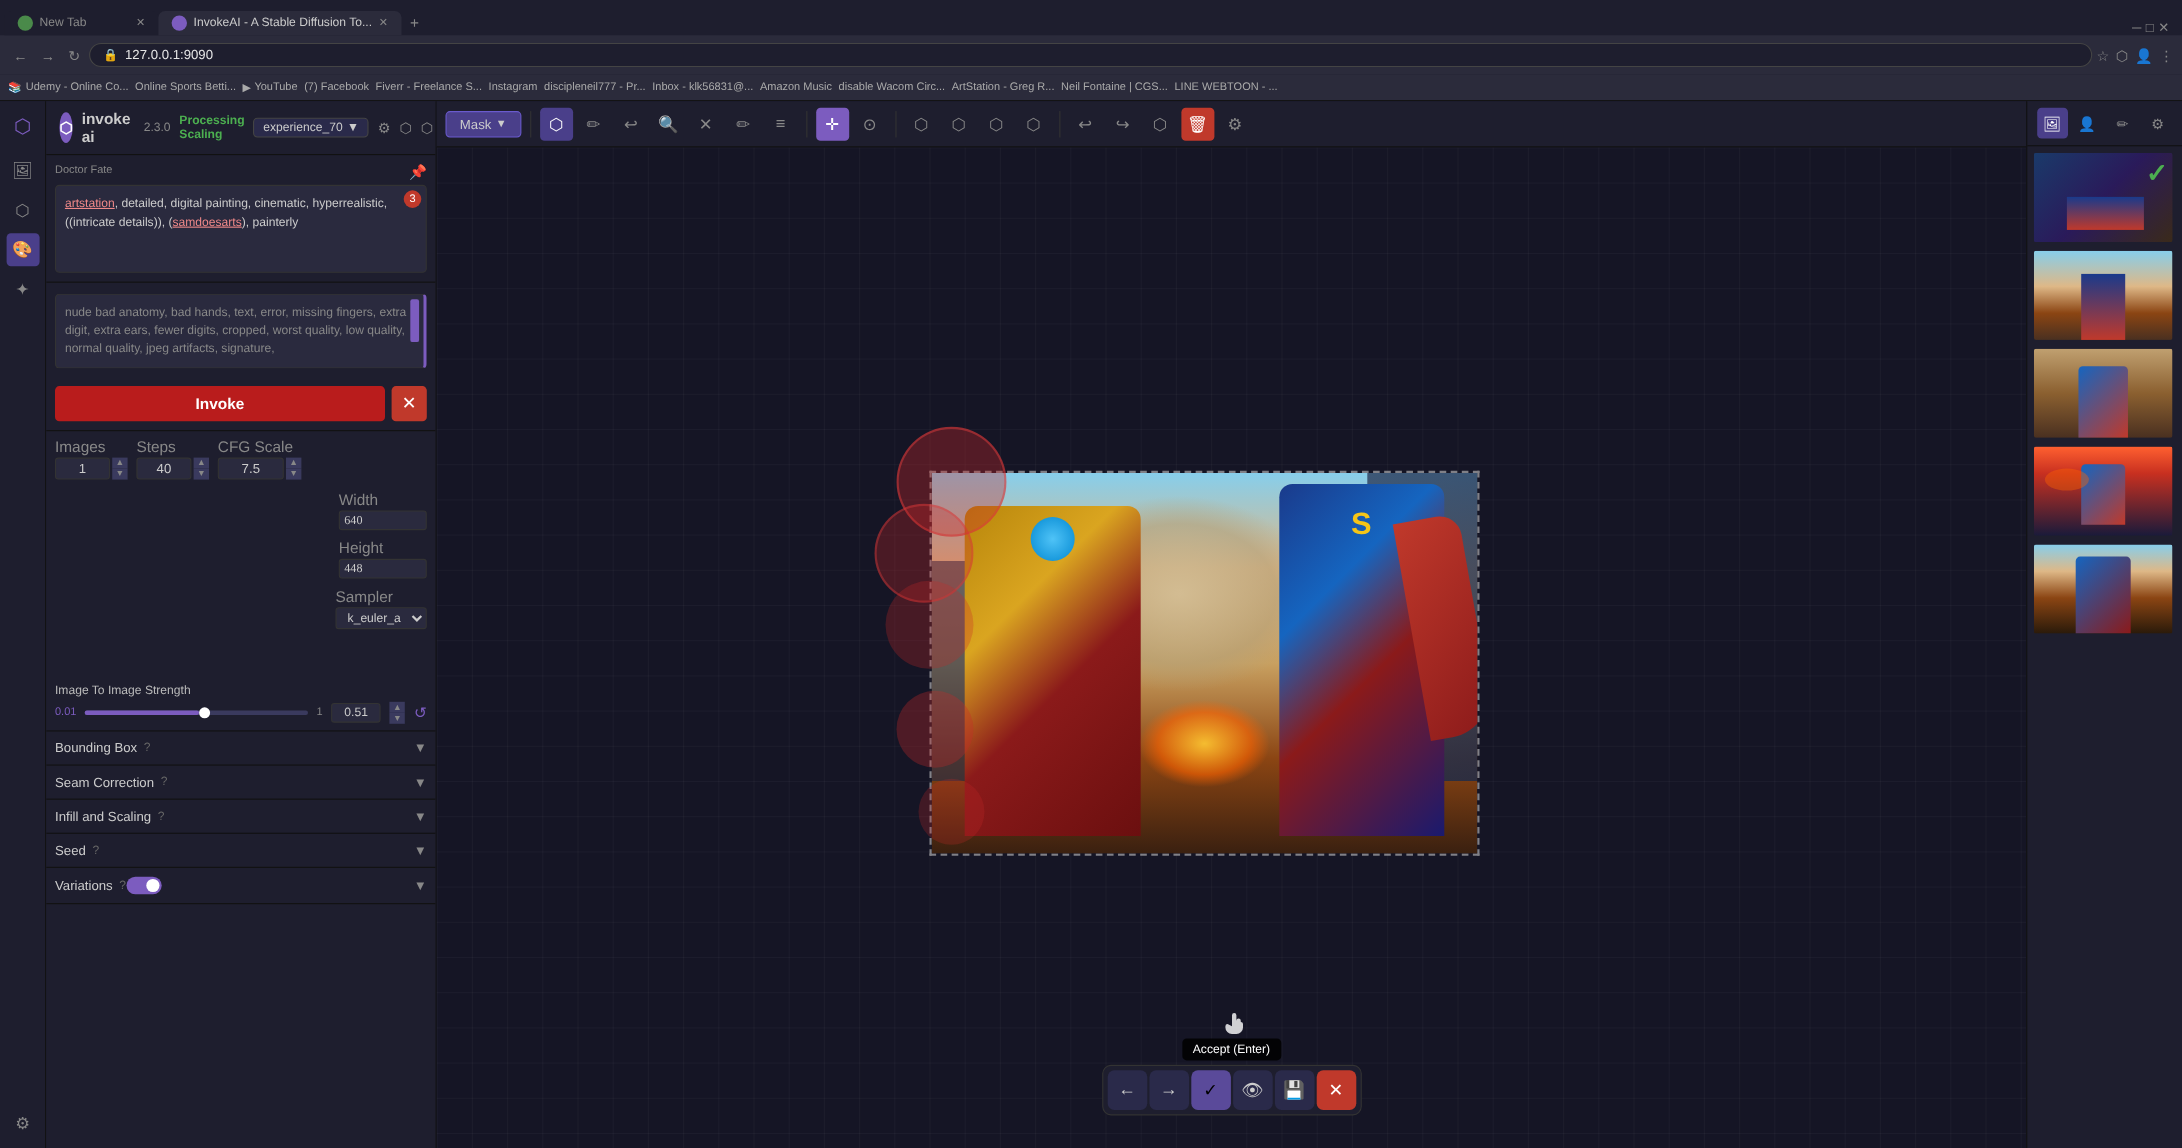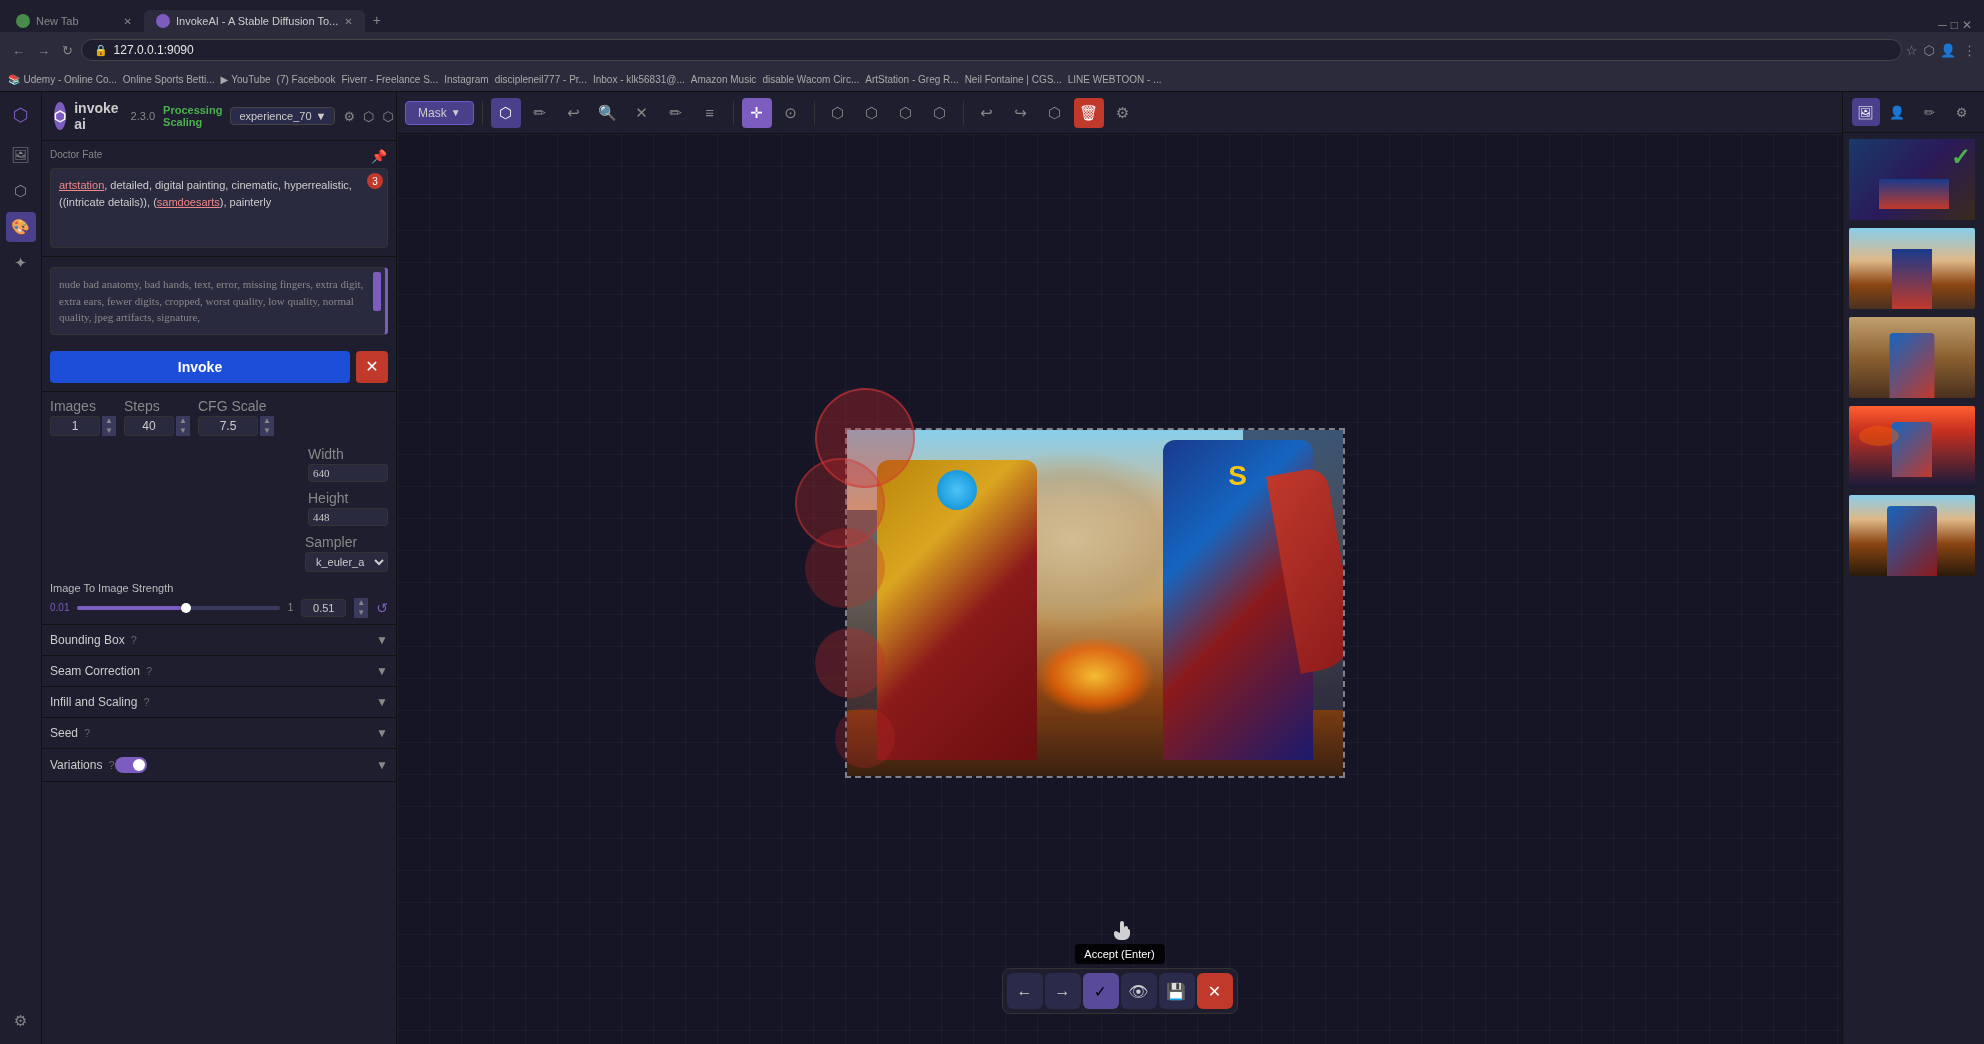--- a/index.html
+++ b/index.html
@@ -43,41 +43,41 @@
     .prompt-header { display: flex; justify-content: space-between; align-items: flex-start; margin-bottom: 4px; }
     .prompt-pin { color: #888; cursor: pointer; font-size: 13px; }
     .prompt-box { background: #2a2a3e; border: 1px solid #333; border-radius: 4px; padding: 8px; font-size: 11px; color: #ccc; min-height: 80px; position: relative; }
     .prompt-text { line-height: 1.5; }
     .prompt-badge { position: absolute; top: 4px; right: 4px; background: #c0392b; color: #fff; border-radius: 50%; width: 16px; height: 16px; display: flex; align-items: center; justify-content: center; font-size: 10px; }
     .negative-prompt-box { background: #2a2a3e; border: 1px solid #333; border-right: 3px solid #7c5cbf; border-radius: 4px; padding: 8px; font-size: 11px; color: #888; min-height: 60px; position: relative; margin-top: 6px; }
     .neg-badge { position: absolute; top: 4px; right: 4px; background: #7c5cbf; width: 8px; border-radius: 2px; height: 60%; }
 
     
     .invoke-row { display: flex; gap: 6px; padding: 8px; border-bottom: 1px solid #111; }
-    .invoke-btn { flex: 1; background: #1d4ed8; border: none; border-radius: 4px; color: #fff; font-size: 14px; font-weight: bold; padding: 8px; cursor: pointer; }
+    .invoke-btn { flex: 1; background: #b91c1c; border: none; border-radius: 4px; color: #fff; font-size: 14px; font-weight: bold; padding: 8px; cursor: pointer; }
     .invoke-cancel { width: 32px; background: #c0392b; border: none; border-radius: 4px; color: #fff; font-size: 16px; cursor: pointer; display: flex; align-items: center; justify-content: center; }
 
     
     .params-row { display: flex; gap: 8px; padding: 6px 8px; }
     .param-group { display: flex; flex-direction: column; gap: 2px; }
     .param-label { font-size: 14px; color: #888; }
     .param-value-row { display: flex; align-items: center; gap: 2px; }
     .param-input { background: #2a2a3e; border: 1px solid #333; border-radius: 3px; color: #ccc; padding: 2px 6px; width: 50px; font-size: 12px; text-align: center; }
     .param-stepper { display: flex; flex-direction: column; }
     .stepper-btn { background: #3a3a5e; border: none; color: #888; font-size: 8px; cursor: pointer; width: 14px; height: 10px; display: flex; align-items: center; justify-content: center; }
 
     .dims-row { display: flex; gap: 8px; padding: 4px 8px; align-items: flex-end; flex-direction: column; }
     .dim-group { display: flex; flex-direction: column; gap: 2px; }
     .dim-select { background: #2a2a3e; border: 1px solid #333; border-radius: 3px; color: #ccc; padding: 2px 4px; font-size: 11px; width: 80px; cursor: pointer; appearance: none; font-family: Liberation Serif, serif; -webkit-appearance: none; }
     .sampler-group { display: flex; flex-direction: column; gap: 2px; flex: 1; }
     .sampler-select { background: #2a2a3e; border: 1px solid #333; border-radius: 3px; color: #ccc; padding: 2px 6px; font-size: 11px; width: 100%; cursor: pointer; }
 
     
     .i2i-section { padding: 6px 8px; border-bottom: 1px solid #111; }
-    .i2i-label { font-size: 11px; color: #bbb; margin-bottom: 4px; }
+    .i2i-label { font-size: 11px; color: #bbb; margin-bottom: 4px; margin-top: 40px; }
     .slider-row { display: flex; align-items: center; gap: 8px; }
     .slider-track { flex: 1; height: 4px; background: #3a3a5e; border-radius: 2px; position: relative; cursor: pointer; }
     .slider-fill { position: absolute; left: 0; top: 0; height: 100%; background: #7c5cbf; border-radius: 2px; width: 51%; }
     .slider-thumb { position: absolute; top: 50%; transform: translateY(-50%); width: 10px; height: 10px; background: #fff; border-radius: 50%; left: 51%; cursor: grab; }
     .slider-min { font-size: 10px; color: #7c5cbf; }
     .slider-max { font-size: 10px; color: #888; }
     .slider-value-input { background: #2a2a3e; border: 1px solid #333; border-radius: 3px; color: #ccc; padding: 2px 4px; width: 45px; font-size: 11px; text-align: center; }
     .slider-reset { color: #7c5cbf; cursor: pointer; font-size: 14px; }
 
     
@@ -256,21 +256,21 @@
         <span class="prompt-pin">📌</span>
       </div>
       <div class="prompt-box">
         <div class="prompt-text">
           <span style="text-decoration:underline; color:#e88;">artstation</span>, detailed, digital painting, cinematic, hyperrealistic,  ((intricate details)), (<span style="text-decoration:underline; color:#e88;">samdoesarts</span>), painterly
         </div>
         <div class="prompt-badge">3</div>
       </div>
     </div>
 
-    <div style="padding: 4px 8px 8px; font-family: Liberation Serif, serif;">
+    <div style="padding: 4px 8px 8px;">
       <div class="negative-prompt-box">
         <div style="font-size:11px; color:#888; line-height:1.5;">nude bad anatomy, bad hands, text, error, missing fingers, extra digit, extra ears, fewer digits, cropped, worst quality, low quality, normal quality, jpeg artifacts, signature,</div>
         <div class="neg-badge"></div>
       </div>
     </div>
 
     <div class="invoke-row">
       <button class="invoke-btn">Invoke</button>
       <button class="invoke-cancel">✕</button>
     </div>

